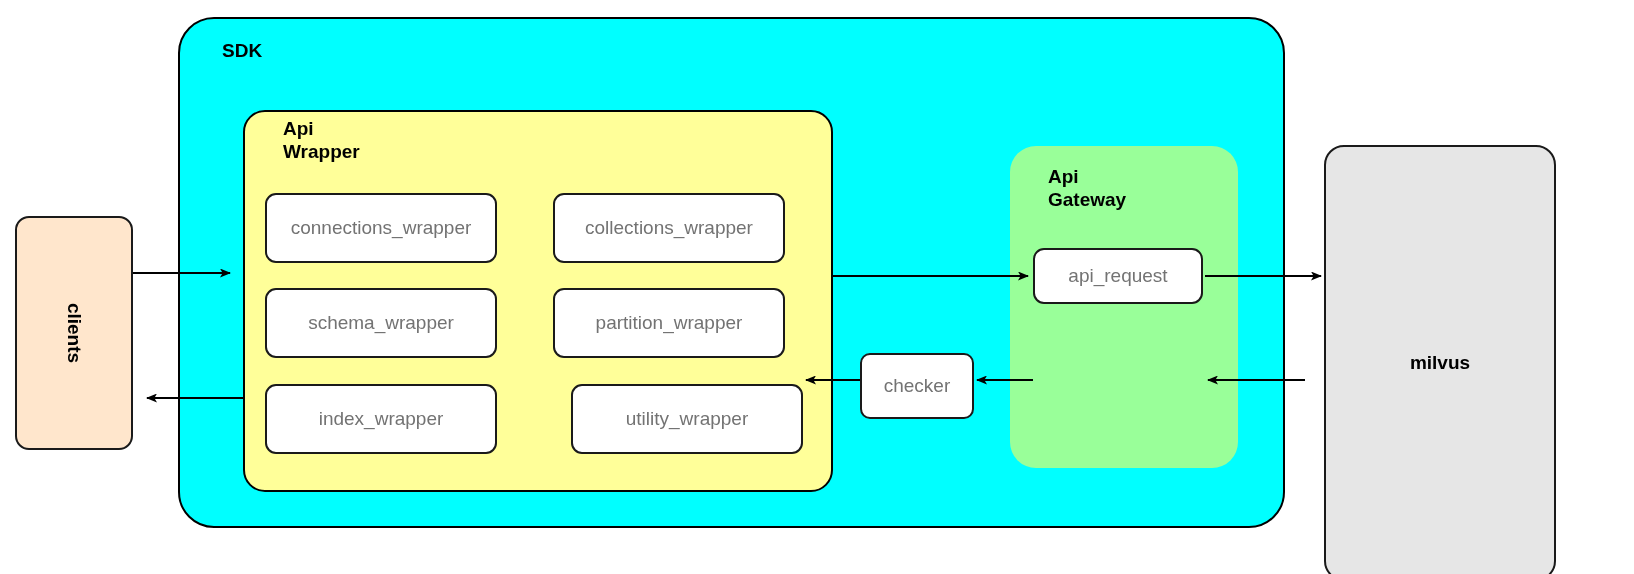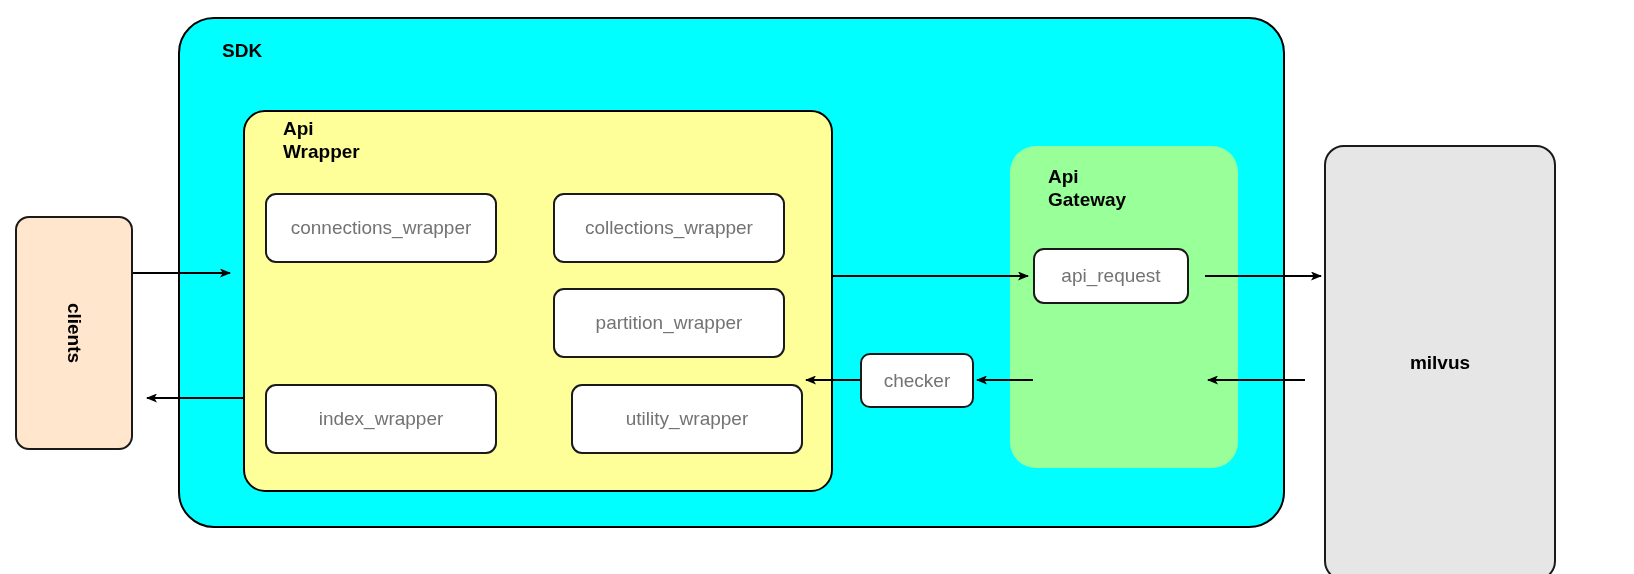--- a/index.html
+++ b/index.html
@@ -99,29 +99,29 @@
   }
   .wrap-node { width: 232px; height: 70px; }
 
   .n-connections { left: 265px; top: 193px; }
   .n-collections { left: 553px; top: 193px; }
   .n-schema      { left: 265px; top: 288px; }
   .n-partition   { left: 553px; top: 288px; }
   .n-index       { left: 265px; top: 384px; }
   .n-utility     { left: 571px; top: 384px; }
 
-  .gw-node { width: 156px; height: 56px; left: 1033px; }
+  .gw-node { width: 170px; height: 56px; left: 1033px; }
   .n-apirequest  { top: 248px; }
   .n-apiresponse { top: 352px; }
 
   .n-checker {
     left: 860px;
     top: 353px;
     width: 114px;
-    height: 55px;
+    height: 66px;
     border-radius: 10px;
   }
 
   
   .clients-box {
     position: absolute;
     left: 15px;
     top: 216px;
     width: 118px;
     height: 234px;
@@ -187,20 +187,21 @@
   </div>
 
   <div class="gateway-box"></div>
   <div class="gateway-label">
     <div>Api</div>
     <div>Gateway</div>
   </div>
 
   <div class="node wrap-node n-connections">connections_wrapper</div>
   <div class="node wrap-node n-collections">collections_wrapper</div>
+  <div class="node wrap-node n-schema">schema_wrapper</div>
   <div class="node wrap-node n-partition">partition_wrapper</div>
   <div class="node wrap-node n-index">index_wrapper</div>
   <div class="node wrap-node n-utility">utility_wrapper</div>
 
   <div class="node gw-node n-apirequest">api_request</div>
 
   <div class="node n-checker">checker</div>
 
   <div class="clients-box">
     <span class="clients-label">clients</span>

